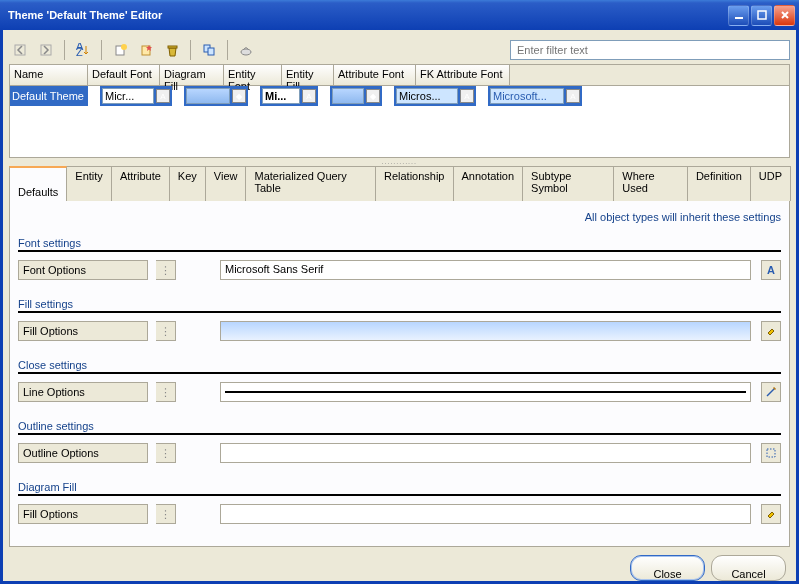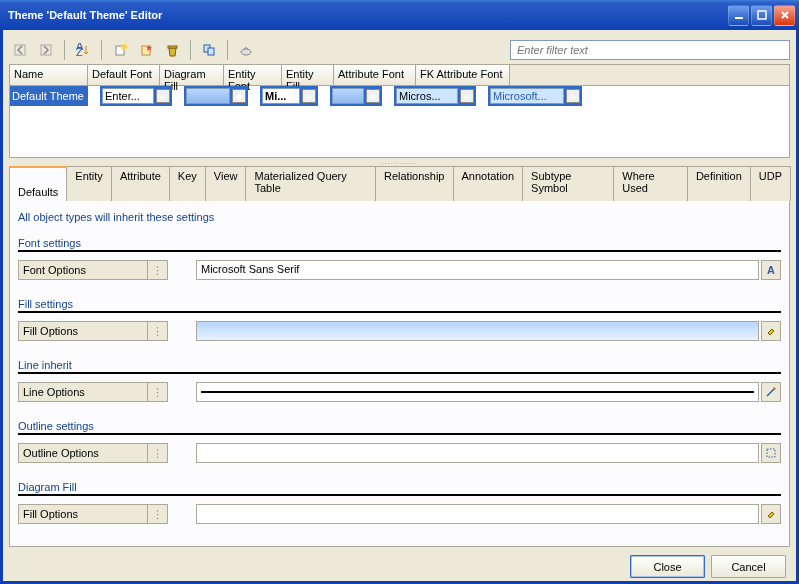--- a/index.html
+++ b/index.html
@@ -12,54 +12,54 @@
 .btn-min { background: linear-gradient(to bottom, #6b9eef, #1c4db8); border: 1px solid #fff3; }
 .btn-max { background: linear-gradient(to bottom, #6b9eef, #1c4db8); border: 1px solid #fff3; }
 .btn-close { background: linear-gradient(to bottom, #f5a28f, #d9360c); border: 1px solid #fff3; }
 
 .window-body { border: 3px solid #0d3fb3; border-top: none; height: 554px; background: #ece9d8; display: flex; flex-direction: column; }
 .inner { padding: 6px; flex: 1; display: flex; flex-direction: column; }
 
 .toolbar { display: flex; align-items: center; height: 28px; gap: 4px; padding: 2px 0; }
 .tool-btn { width: 22px; height: 22px; display: flex; align-items: center; justify-content: center; cursor: pointer; border: 1px solid transparent; border-radius: 2px; }
 .tool-sep { width: 1px; height: 20px; background: #aca899; margin: 0 3px; }
-.filter-input { margin-left: auto; width: 280px; height: 20px; border: 1px solid #7f9db9; padding: 2px 6px; color: #888; font-style: italic; background: white; }
+.filter-input { margin-left: auto; width: 280px; height: 20px; border: 1px solid #7f9db9; padding: 2px 6px; color: #888; background: white; }
 
 .grid-wrap { border: 1px solid #aca899; background: white; height: 94px; }
 .grid-header { display: flex; background: #ece9d8; border-bottom: 1px solid #aca899; }
 .gh-cell { border-right: 1px solid #aca899; padding: 3px 4px; height: 20px; background: linear-gradient(to bottom, #fefefe, #ece9d8); }
 .grid-row { display: flex; gap: 12px; }
 .gr-cell { padding: 2px 2px; height: 20px; display: flex; align-items: center; gap: 2px; overflow: hidden; }
 .gr-sel { background: #316ac5; color: white; }
 .gr-white { background: white; border: 1px solid #7f9db9; color: black; padding: 1px 2px; height: 16px; flex: 1; overflow: hidden; white-space: nowrap; }
 .gr-blue { background: linear-gradient(to bottom, #b8d6ff, #8fb9ef); border: 1px solid #7f9db9; height: 16px; flex: 1; }
 .gr-icon { width: 14px; height: 14px; background: #f0f0f0; border: 1px solid #888; font-size: 8px; display: flex; align-items: center; justify-content: center; flex-shrink: 0; }
 
 .splitter { height: 8px; display: flex; align-items: center; justify-content: center; cursor: ns-resize; color: #888; letter-spacing: 1px; font-size: 7px; }
 
 .tabs-wrap { display: flex; background: #ece9d8; position: relative; }
 .tab { border: 1px solid #aca899; border-bottom: none; padding: 3px 8px; background: #ece9d8; margin-right: -1px; cursor: pointer; position: relative; }
 .tab.active { background: #fcfcfe; z-index: 2; border-top: 2px solid #f7a855; padding-top: 18px; }
 
 .tab-content { border: 1px solid #aca899; background: #fcfcfe; flex: 1; padding: 10px 8px 8px 8px; margin-top: -1px; display: flex; flex-direction: column; gap: 4px; }
-.info-text { color: #15428b; margin-bottom: 6px; }
+.info-text { color: #15428b; margin-bottom: 6px; text-align: right; }
 .group-label { color: #15428b; border-bottom: 2px solid #000000; padding-bottom: 1px; margin-top: 4px; }
 
-.field-row { display: flex; align-items: center; gap: 0; margin: 4px 0 10px 0; }
+.field-row { display: flex; align-items: center; gap: 8px; margin: 4px 0 10px 0; }
 .fr-label { width: 130px; border: 1px solid #aca899; padding: 3px 4px; background: #ece9d8; }
 .fr-grip { width: 20px; border: 1px solid #aca899; border-left: none; background: #ece9d8; display: flex; align-items: center; justify-content: center; height: 20px; color: #888; }
 .fr-gap { width: 28px; }
 .fr-value { flex: 1; border: 1px solid #aca899; padding: 2px 4px; background: white; height: 20px; }
 .fr-value.gradient { background: linear-gradient(to bottom, #b8d6ff, #e9f2ff); }
 .fr-value.line { background: white; display: flex; align-items: center; }
 .fr-value.line::after { content: ''; display: block; height: 2px; background: black; flex: 1; }
 .fr-btn { width: 20px; height: 20px; border: 1px solid #aca899; background: #ece9d8; display: flex; align-items: center; justify-content: center; cursor: pointer; margin-left: 2px; }
 
 .dialog-btns { display: flex; justify-content: flex-end; gap: 6px; padding: 8px 4px 4px 0; }
-.dlg-btn { min-width: 75px; height: 23px; border: 1px solid #aca899; background: linear-gradient(to bottom, #fff, #ece9d8); border-radius: 1px; cursor: pointer; padding: 4px 14px; }
+.dlg-btn { min-width: 75px; height: 23px; border: 1px solid #aca899; background: linear-gradient(to bottom, #fff, #ece9d8); border-radius: 11px; cursor: pointer; padding: 12px 14px; }
 .dlg-btn.default { border: 1px solid #3169c6; box-shadow: 0 0 0 1px #a6c2ee inset; }
 
 .statusbar { display: flex; align-items: center; border-top: 1px solid #aca899; padding: 3px 4px; gap: 4px; }
 .sb-spacer { flex: 1; }
 
 svg { display: block; }
 </style>
 </head>
 <body>
 
@@ -150,21 +150,21 @@
     <div class="gh-cell" style="width:72px">Default Font</div>
     <div class="gh-cell" style="width:64px">Diagram Fill</div>
     <div class="gh-cell" style="width:58px">Entity Font</div>
     <div class="gh-cell" style="width:52px">Entity Fill</div>
     <div class="gh-cell" style="width:82px">Attribute Font</div>
     <div class="gh-cell" style="width:94px">FK Attribute Font</div>
   </div>
   <div class="grid-row">
     <div class="gr-cell gr-sel" style="width:78px">Default Theme</div>
     <div class="gr-cell gr-sel" style="width:72px">
-            <span class="gr-white">Enter...</span>
+            <span class="gr-white">Micr...</span>
             <span class="gr-icon">A</span>
           </div>
     <div class="gr-cell gr-sel" style="width:64px">
             <span class="gr-blue"></span>
             <span class="gr-icon">◆</span>
           </div>
     <div class="gr-cell gr-sel" style="width:58px">
             <span class="gr-white" style="font-weight:bold">Mi...</span>
             <span class="gr-icon">A</span>
           </div>
@@ -222,21 +222,21 @@
     <div class="fr-grip">⋮</div>
     <div class="fr-gap"></div>
     <div class="fr-value gradient"></div>
     <div class="fr-btn">
             <svg width="12" height="12">
               <path d="M3 8 L7 4 L9 6 L5 10 Z" fill="#f0c000" stroke="#806000"></path>
             </svg>
           </div>
   </div>
 
-  <div class="group-label">Line inherit</div>
+  <div class="group-label">Close settings</div>
   <div class="field-row">
     <div class="fr-label">Line Options</div>
     <div class="fr-grip">⋮</div>
     <div class="fr-gap"></div>
     <div class="fr-value line"></div>
     <div class="fr-btn">
             <svg width="12" height="12">
               <path d="M2 10 L10 2" stroke="#2a5db0" stroke-width="1.5"></path>
               <path d="M8 2 L10 2 L10 4" fill="none" stroke="#d08000"></path>
             </svg>

